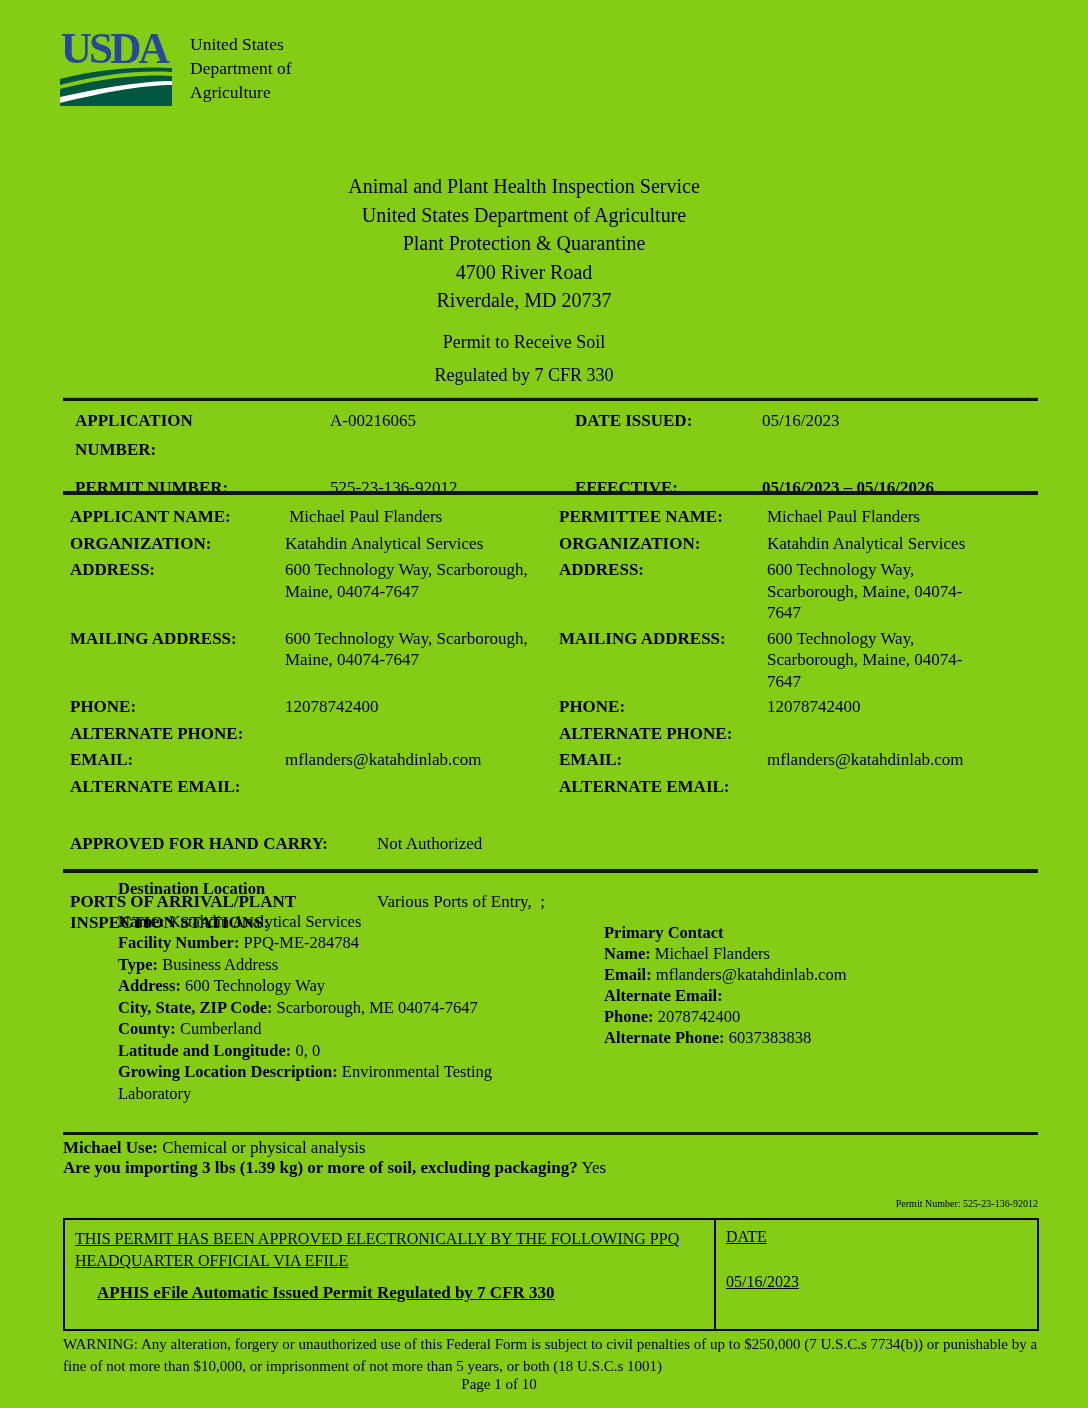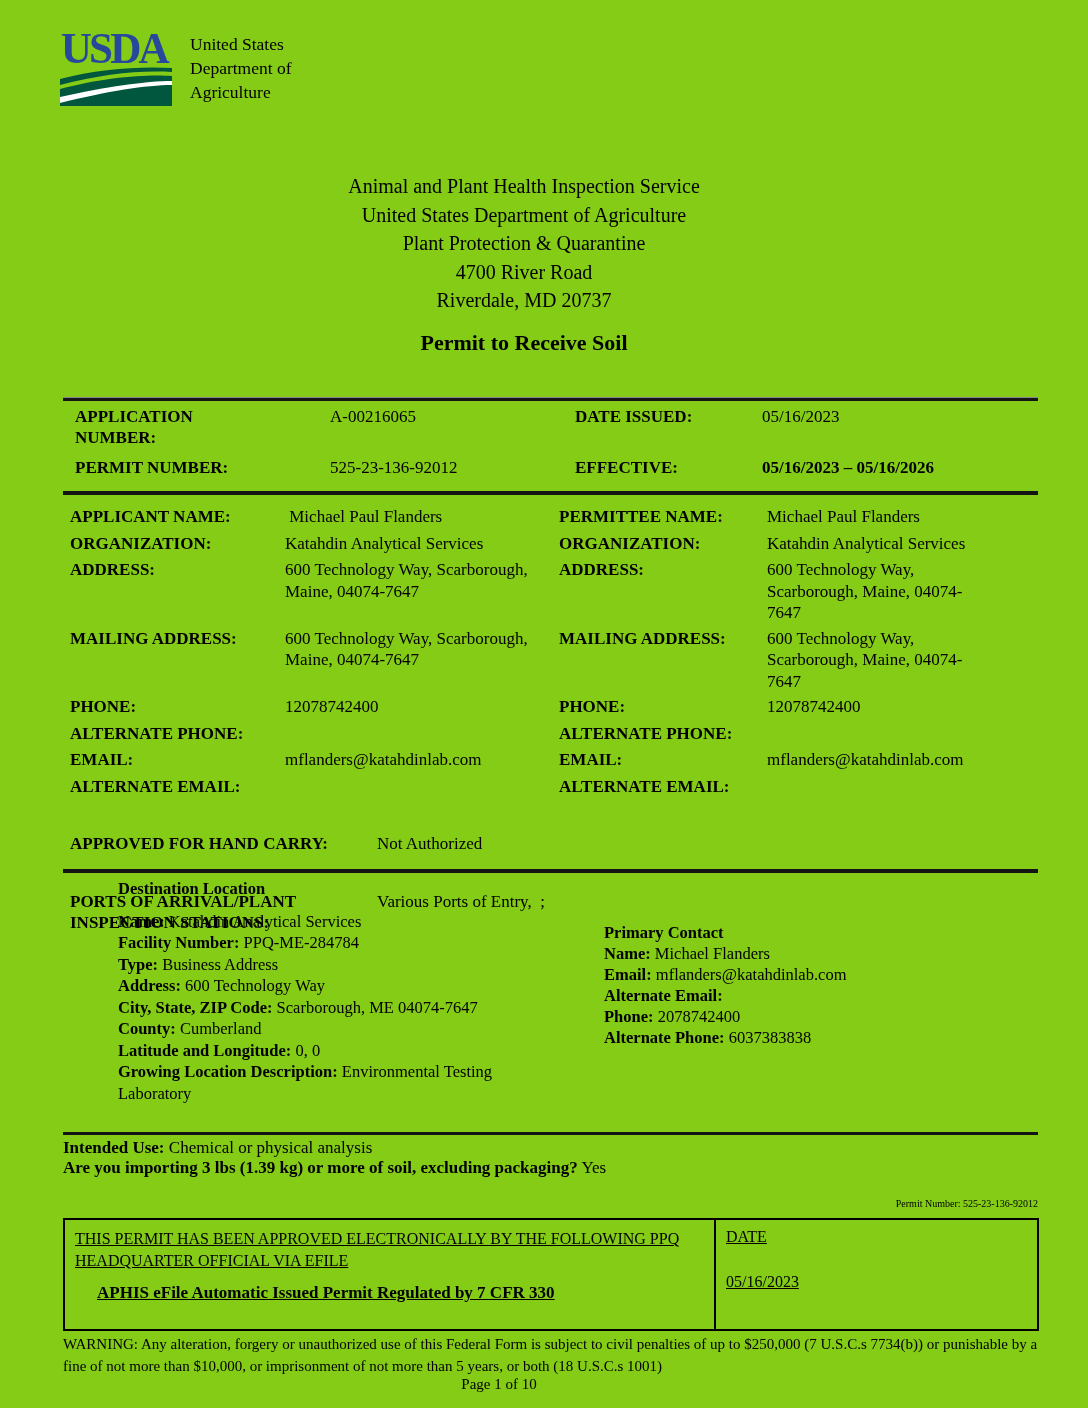--- a/index.html
+++ b/index.html
@@ -12,33 +12,33 @@
   .logo-acronym { position:absolute; top:-6px; left:0; width:112px; text-align:center;
     font-weight:bold; font-size:45px; letter-spacing:-3px; color:#28489B;
     transform:scaleX(0.96); transform-origin:left; }
   .logo-svg { position:absolute; left:0; top:38px; width:112px; height:40px; }
   .logo-text { float:left; margin-left:18px; font-size:17.5px; line-height:24px; padding-top:4px; }
 
   
   .header-block { position:absolute; top:172px; left:0; width:1048px; text-align:center; }
   .header-block .hline { font-size:20px; line-height:28.5px; }
   .title-block { position:absolute; top:326px; left:0; width:1048px; text-align:center; }
-  .title-block .tline { font-size:22px; line-height:33px; font-weight:bold; }
+  .title-block .tline { font-size:18px; line-height:33px; font-weight:normal; }
 
   
   .rule { position:absolute; left:63px; width:975px; background:#141414; }
   .rule-1 { top:397px; height:4px; border-top:1px solid #888; }
   .rule-2 { top:491px; height:4px; }
   .rule-3 { top:869px; height:4px; }
   .rule-4 { top:1132px; height:3px; }
 
   
   .app-table { position:absolute; top:406px; left:63px; width:975px; font-size:17px; }
   .app-row { display:grid; grid-template-columns:255px 245px 187px auto; margin-bottom:9px; }
-  .app-row .cell { padding-left:12px; line-height:21px; }
+  .app-row .cell { padding-left:12px; line-height:29px; }
   .lbl { font-weight:bold; }
   .wrap-narrow { display:inline-block; max-width:165px; }
 
   
   .parties { position:absolute; top:506px; left:63px; width:975px; font-size:17px; }
   .p-row { display:grid; grid-template-columns:215px 274px 208px 278px; margin-bottom:5px; }
   .p-row > div { padding-left:7px; line-height:21.5px; }
   .p-row .val { white-space:pre-wrap; }
   .p-row .rv .val { display:inline-block; max-width:206px; white-space:normal; }
   .p-row .lv .val { display:inline-block; max-width:250px; }
@@ -96,20 +96,21 @@
   <div class="header-block">
     <div class="hline">Animal and Plant Health Inspection Service</div>
     <div class="hline">United States Department of Agriculture</div>
     <div class="hline">Plant Protection &amp; Quarantine</div>
     <div class="hline">4700 River Road</div>
     <div class="hline">Riverdale, MD 20737</div>
   </div>
 
   <div class="title-block">
     <div class="tline">Permit to Receive Soil</div>
+    <div class="tline">Regulated by 7 CFR 330</div>
   </div>
 
   <div class="rule rule-1"></div>
 
   <div class="app-table">
     <div class="app-row">
       <div class="cell lbl">
         <span class="wrap-narrow">APPLICATION NUMBER:</span>
       </div>
       <div class="cell">A-00216065</div>
@@ -204,21 +205,21 @@
     <div class="fline"><b>Name:</b> <span class="val">Michael Flanders</span></div>
     <div class="fline"><b>Email:</b> <span class="val">mflanders@katahdinlab.com</span></div>
     <div class="fline"><b>Alternate Email:</b> <span class="val"></span></div>
     <div class="fline"><b>Phone:</b> <span class="val">2078742400</span></div>
     <div class="fline"><b>Alternate Phone:</b> <span class="val">6037383838</span></div>
   </div>
 
   <div class="rule rule-4"></div>
 
   <div class="intended">
-    <div><b>Intended Use:</b> <span>Chemical or physical analysis</span></div>
+    <div><b>Michael Use:</b> <span>Chemical or physical analysis</span></div>
     <div><b>Are you importing 3 lbs (1.39 kg) or more of soil, excluding packaging?</b> <span>Yes</span></div>
   </div>
 
   <div class="permit-line">
     <span>Permit Number:</span>
     <span>525-23-136-92012</span>
   </div>
 
   <div class="approval-box">
     <div class="ab-left">

